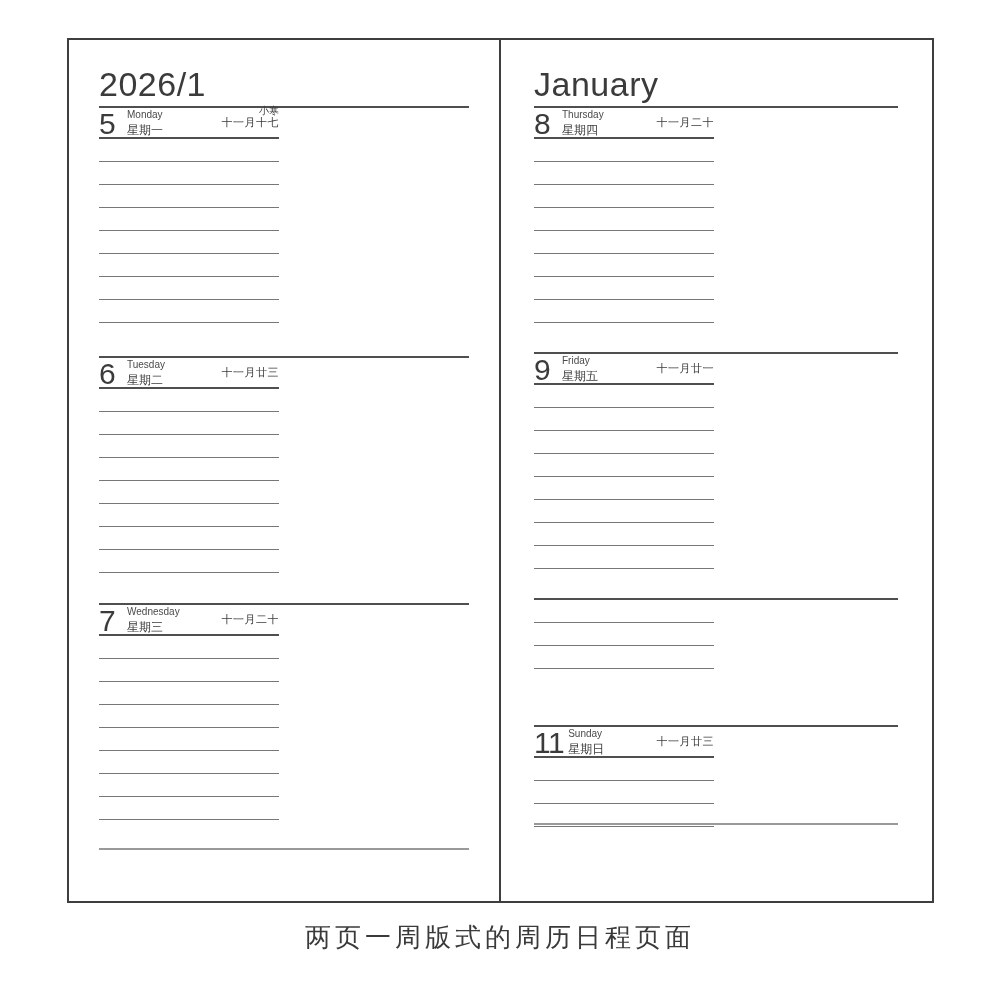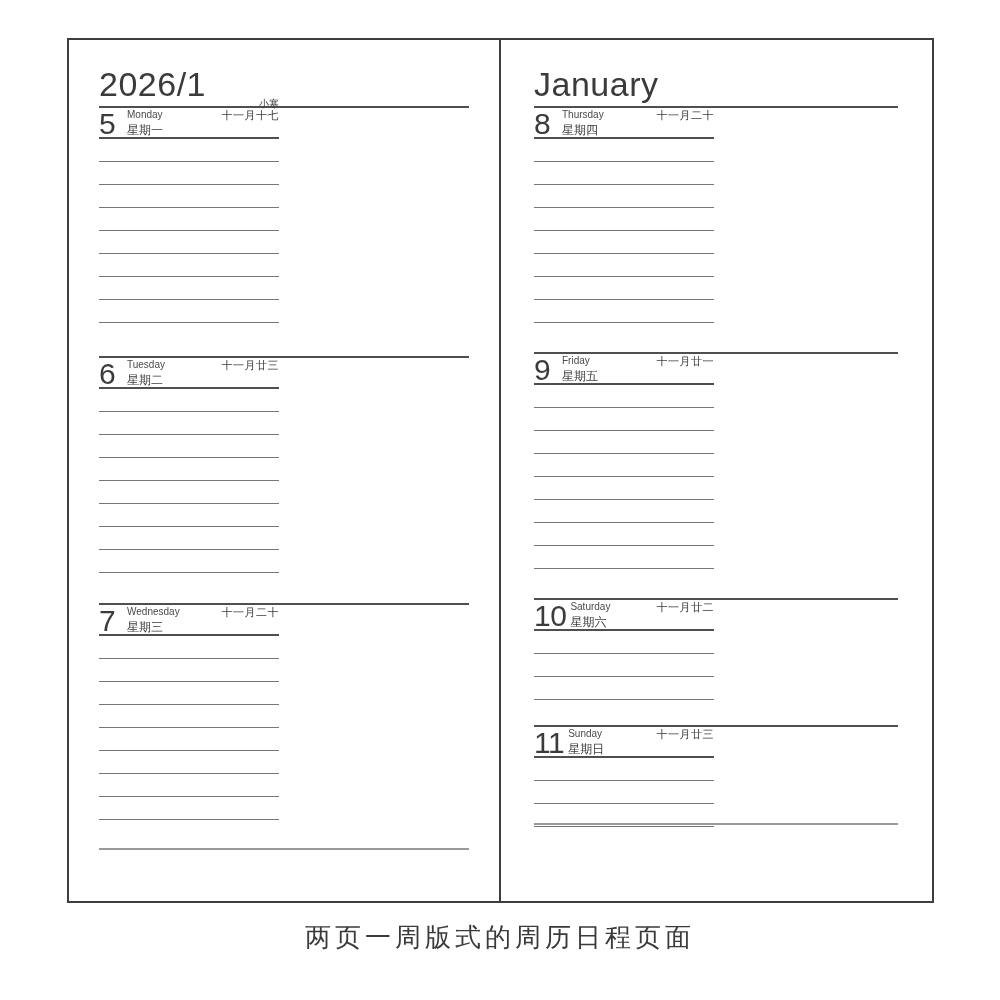--- a/index.html
+++ b/index.html
@@ -52,21 +52,21 @@
     font-size:30px;line-height:27px;letter-spacing:-0.5px;
   }
   .day-week{
     margin-left:4px;display:flex;flex-direction:column;
     justify-content:space-between;padding:2px 0 1px 0;
   }
   .week-en{font-size:10px;line-height:10px;color:#4a4a4a;}
   .week-cn{font-size:12px;line-height:12px;}
   .day-right{
     margin-left:auto;display:flex;flex-direction:column;
-    justify-content:flex-end;align-items:flex-end;padding:2px 0 16px 0;
+    justify-content:flex-end;align-items:flex-end;padding:2px 0 9px 0;
   }
   .solar-term{font-size:10px;line-height:10px;margin-bottom:auto;}
   .solar-term:empty{display:none;}
   .lunar{font-size:11px;line-height:12px;letter-spacing:0.5px;}
   .note-lines{width:180px;}
   .note-line{height:22px;border-bottom:1px solid var(--rule-mid);}
   .caption{
     position:absolute;left:0;top:920px;width:1000px;text-align:center;
     font-size:26px;letter-spacing:4px;color:#3a3a3a;
   }
@@ -201,31 +201,20 @@
           <div class="note-line"></div>
           <div class="note-line"></div>
           <div class="note-line"></div>
           <div class="note-line"></div>
           <div class="note-line"></div>
           <div class="note-line"></div>
         </div>
     </section>
 
     <section class="day-section ruled-top" style="height:127px">
-      <div class="day-header">
-        <div class="day-num">10</div>
-        <div class="day-week">
-          <div class="week-en">Saturday</div>
-          <div class="week-cn">星期六</div>
-        </div>
-        <div class="day-right">
-
-          <div class="lunar">十一月廿二</div>
-        </div>
-      </div>
       <div class="note-lines">
           <div class="note-line"></div>
           <div class="note-line"></div>
           <div class="note-line"></div>
         </div>
     </section>
 
     <section class="day-section ruled-top ruled-bottom" style="height:100px">
       <div class="day-header">
         <div class="day-num">11</div>

